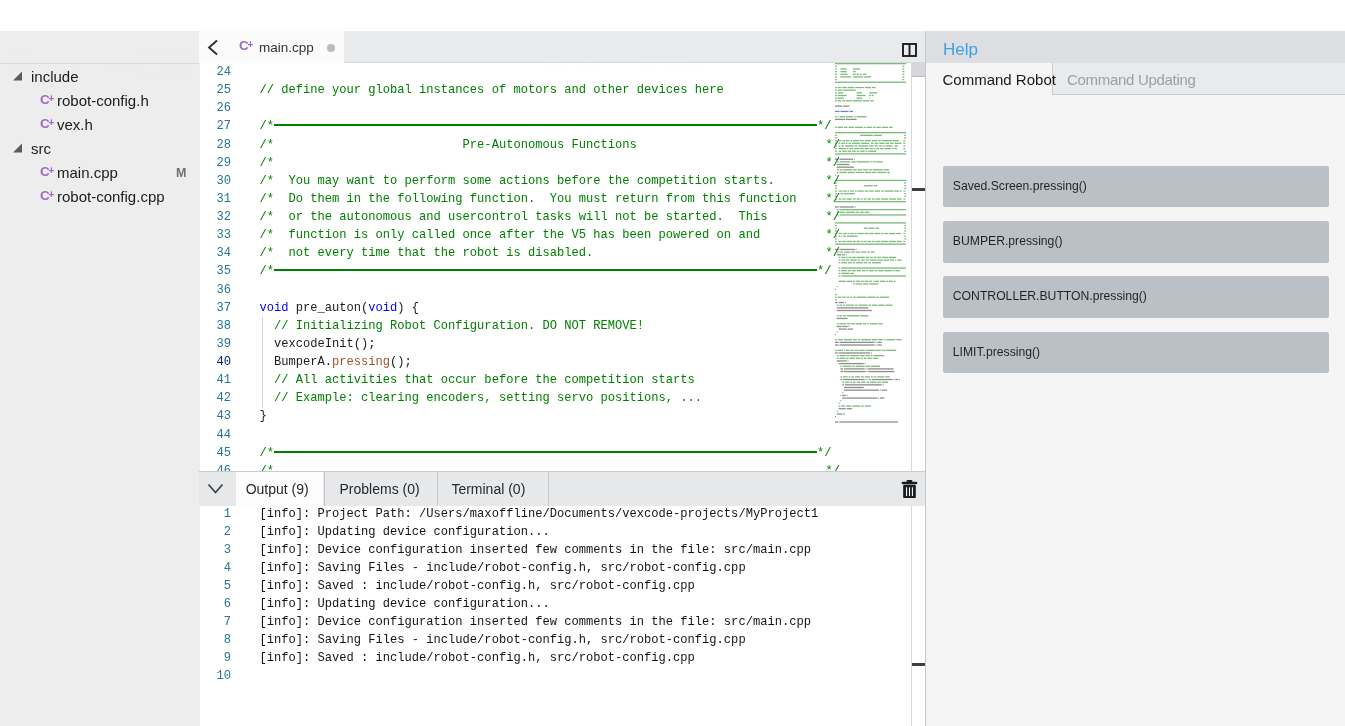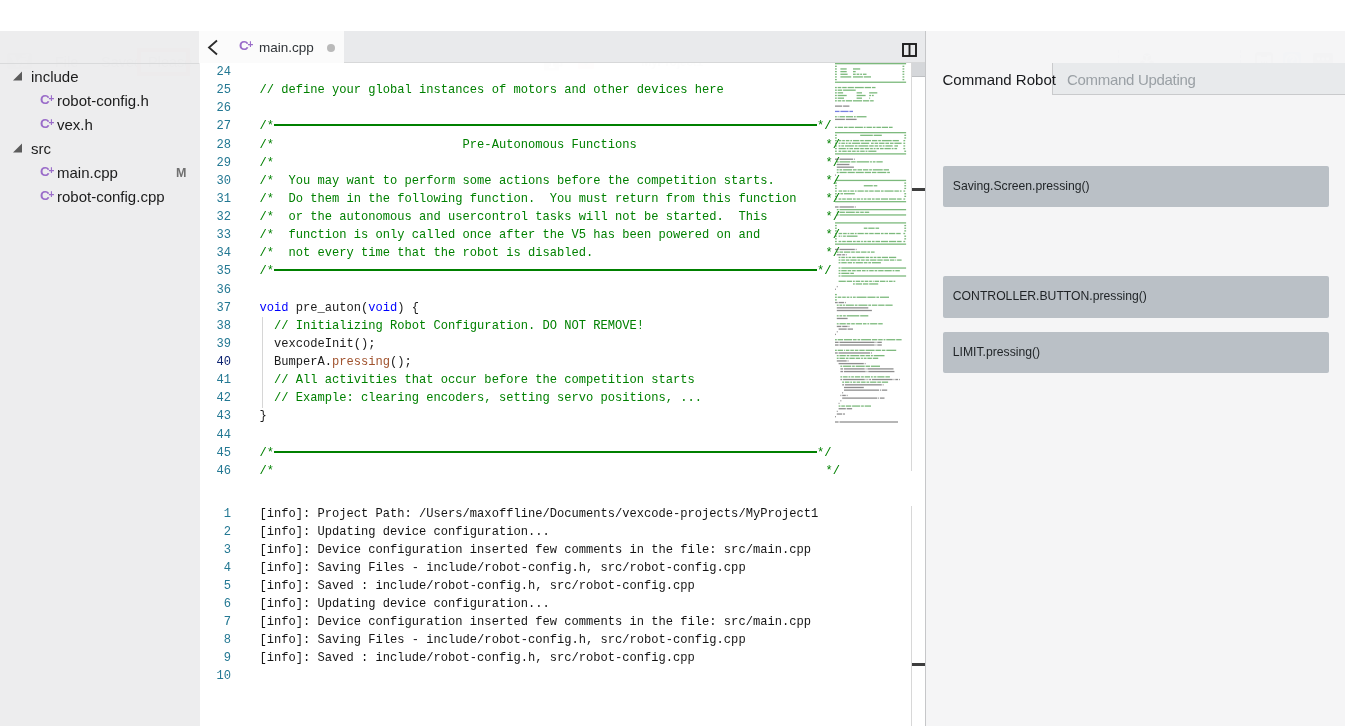--- a/index.html
+++ b/index.html
@@ -712,38 +712,63 @@
   <div class="abs cpp-ic" style="left:40px;top:9px;"></div>
   <div class="abs" style="left:60px;top:9px;font-size:13.5px;color:#303438;">main.cpp</div>
   <div class="abs" style="left:128px;top:13px;width:8px;height:8px;border-radius:50%;background:rgba(185,185,185,0.992);"></div>
 
   <svg class="abs" style="left:703px;top:11.5px;" width="15" height="14" viewBox="0 0 15 14">
     <rect x="1" y="1" width="13" height="12" fill="none" stroke="#1d1d1d" stroke-width="1.9"></rect>
     <line x1="7.5" y1="1" x2="7.5" y2="13" stroke="#1d1d1d" stroke-width="1.9"></line>
   </svg>
 </div>
 
+<div class="abs" style="left:199px;top:471px;width:726px;height:34.5px;background:rgba(231,232,234,0.992);border-top:1px solid #c9cacc;">
+  <div class="abs" style="left:37px;top:0;width:86.5px;height:34px;background:rgba(253,253,253,0.992);"></div>
+  <div class="abs" style="left:124.5px;top:0;width:1px;height:34px;background:rgba(198,199,201,0.992);"></div>
+  <div class="abs" style="left:238px;top:0;width:1px;height:34px;background:rgba(198,199,201,0.992);"></div>
+  <div class="abs" style="left:349px;top:0;width:1px;height:34px;background:rgba(198,199,201,0.992);"></div>
+  <svg class="abs" style="left:8px;top:11px;" width="17" height="12" viewBox="0 0 17 12">
+        <path d="M1.5 1.5 L8.5 9.5 L15.5 1.5" fill="none" stroke="#3f4449" stroke-width="1.8"></path>
+      </svg>
+  <div class="abs" style="left:46.7px;top:9px;font-size:14px;color:#26292c;">Output (9)</div>
+  <div class="abs" style="left:140.5px;top:9px;font-size:14px;color:#26292c;">Problems (0)</div>
+  <div class="abs" style="left:252.4px;top:9px;font-size:14px;color:#26292c;">Terminal (0)</div>
+
+  <svg class="abs" style="left:702px;top:7.5px;" width="17" height="18.5" viewBox="0 0 17 19">
+    <rect x="2" y="5" width="13" height="14" rx="1.5" fill="#1b1d1f"></rect>
+    <rect x="0.5" y="1.8" width="16" height="2.6" rx="1" fill="#1b1d1f"></rect>
+    <rect x="5.5" y="0" width="6" height="2.4" rx="1" fill="#1b1d1f"></rect>
+    <line x1="5.5" y1="7.5" x2="5.5" y2="16.5" stroke="#fff" stroke-width="1.1"></line>
+    <line x1="8.5" y1="7.5" x2="8.5" y2="16.5" stroke="#fff" stroke-width="1.1"></line>
+    <line x1="11.5" y1="7.5" x2="11.5" y2="16.5" stroke="#fff" stroke-width="1.1"></line>
+  </svg>
+</div>
 
 <div class="abs mono" id="console" style="left:199px;top:505px;width:712px;font-size:12.1px;line-height:18px;white-space:pre;"><div style="height:18px;"><span style="display:inline-block;width:32px;text-align:right;color:#237893;">1</span><span style="display:inline-block;width:28.4px;"></span><span style="color:#141414;">[info]: Project Path: /Users/maxoffline/Documents/vexcode-projects/MyProject1</span></div><div style="height:18px;"><span style="display:inline-block;width:32px;text-align:right;color:#237893;">2</span><span style="display:inline-block;width:28.4px;"></span><span style="color:#141414;">[info]: Updating device configuration...</span></div><div style="height:18px;"><span style="display:inline-block;width:32px;text-align:right;color:#237893;">3</span><span style="display:inline-block;width:28.4px;"></span><span style="color:#141414;">[info]: Device configuration inserted few comments in the file: src/main.cpp</span></div><div style="height:18px;"><span style="display:inline-block;width:32px;text-align:right;color:#237893;">4</span><span style="display:inline-block;width:28.4px;"></span><span style="color:#141414;">[info]: Saving Files - include/robot-config.h, src/robot-config.cpp</span></div><div style="height:18px;"><span style="display:inline-block;width:32px;text-align:right;color:#237893;">5</span><span style="display:inline-block;width:28.4px;"></span><span style="color:#141414;">[info]: Saved : include/robot-config.h, src/robot-config.cpp</span></div><div style="height:18px;"><span style="display:inline-block;width:32px;text-align:right;color:#237893;">6</span><span style="display:inline-block;width:28.4px;"></span><span style="color:#141414;">[info]: Updating device configuration...</span></div><div style="height:18px;"><span style="display:inline-block;width:32px;text-align:right;color:#237893;">7</span><span style="display:inline-block;width:28.4px;"></span><span style="color:#141414;">[info]: Device configuration inserted few comments in the file: src/main.cpp</span></div><div style="height:18px;"><span style="display:inline-block;width:32px;text-align:right;color:#237893;">8</span><span style="display:inline-block;width:28.4px;"></span><span style="color:#141414;">[info]: Saving Files - include/robot-config.h, src/robot-config.cpp</span></div><div style="height:18px;"><span style="display:inline-block;width:32px;text-align:right;color:#237893;">9</span><span style="display:inline-block;width:28.4px;"></span><span style="color:#141414;">[info]: Saved : include/robot-config.h, src/robot-config.cpp</span></div><div style="height:18px;"><span style="display:inline-block;width:32px;text-align:right;color:#237893;">10</span><span style="display:inline-block;width:28.4px;"></span><span style="color:#141414;"></span></div></div>
 
 <div class="abs" style="left:911px;top:63px;width:1px;height:408px;background:rgba(216,216,216,0.992);"></div>
 <div class="abs" style="left:911px;top:505.5px;width:1px;height:220.5px;background:rgba(216,216,216,0.992);"></div>
 <div class="abs" style="left:912px;top:187.5px;width:13px;height:3.2px;background:rgba(60,60,60,0.992);"></div>
 <div class="abs" style="left:912px;top:663px;width:13px;height:3.2px;background:rgba(60,60,60,0.992);"></div>
 
 <div class="abs" style="left:925px;top:31px;width:420px;height:695px;background:rgba(245,245,246,0.992);border-left:1px solid #c6c7c9;">
+  <div class="abs" style="left:0;top:0;width:420px;height:32px;background:rgba(220,222,225,0.992);">
+    <div class="abs" style="left:17px;top:9px;font-size:17px;font-weight:500;color:#3fa0e4;">Help</div>
+  </div>
 
   <div class="abs" style="left:0;top:32px;width:420px;height:32px;background:rgba(232,234,236,0.992);border-bottom:1px solid #c9cacc;"></div>
   <div class="abs" style="left:0;top:32px;width:125.5px;height:32.5px;background:rgba(245,245,246,0.992);"></div>
   <div class="abs" style="left:125.5px;top:32px;width:1px;height:32px;background:rgba(201,202,204,0.992);"></div>
   <div class="abs" style="left:16.5px;top:40px;font-size:15px;color:#17191c;">Command Robot</div>
   <div class="abs" style="left:141px;top:40px;font-size:15px;letter-spacing:-0.3px;color:#9aa0a5;">Command Updating</div>
 
 
-  <div class="abs hbtn" style="top:135px;">Saving.Screen.pressing()</div>
+  <div class="abs hbtn" style="top:135px;">Saved.Screen.pressing()</div>
+  <div class="abs hbtn" style="top:190.2px;">BUMPER.pressing()</div>
   <div class="abs hbtn" style="top:245.4px;">CONTROLLER.BUTTON.pressing()</div>
   <div class="abs hbtn" style="top:300.6px;">LIMIT.pressing()</div>
 </div>
 
 <style>
   .cpp-ic { width:14px; height:12px; }
   .cpp-ic::before {
     content:"C"; position:absolute; left:0; top:-2.5px;
     font-family:"Liberation Sans"; font-size:13.5px; font-weight:bold; color:#9a6cc9;
   }

